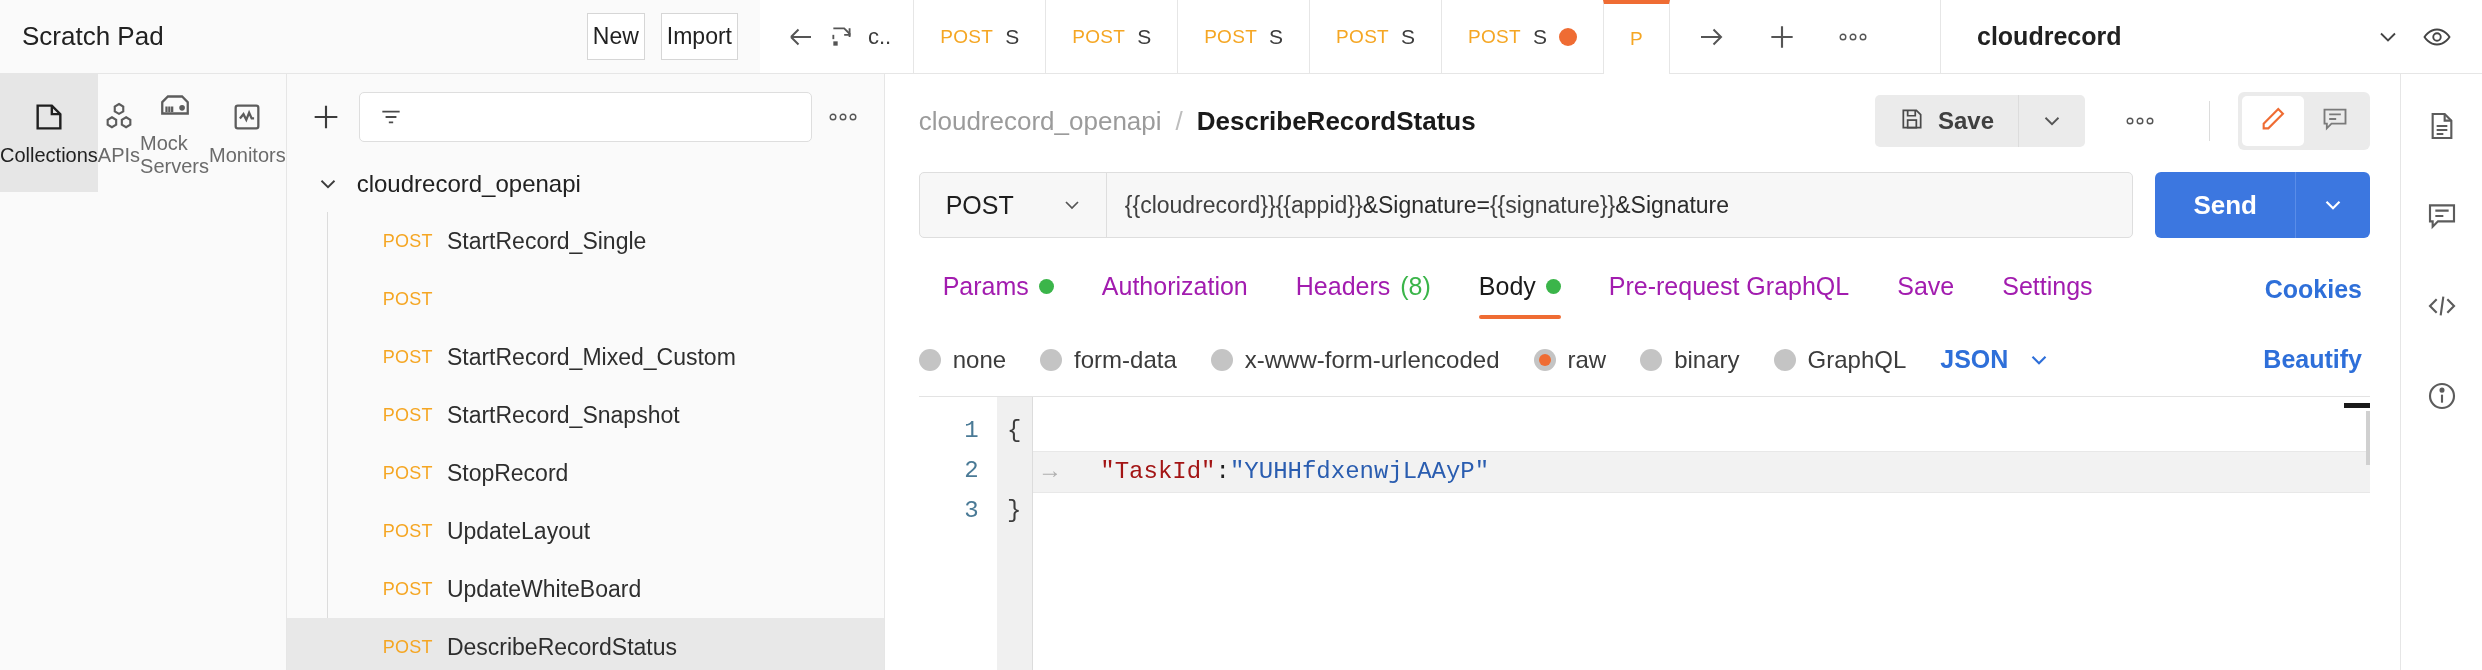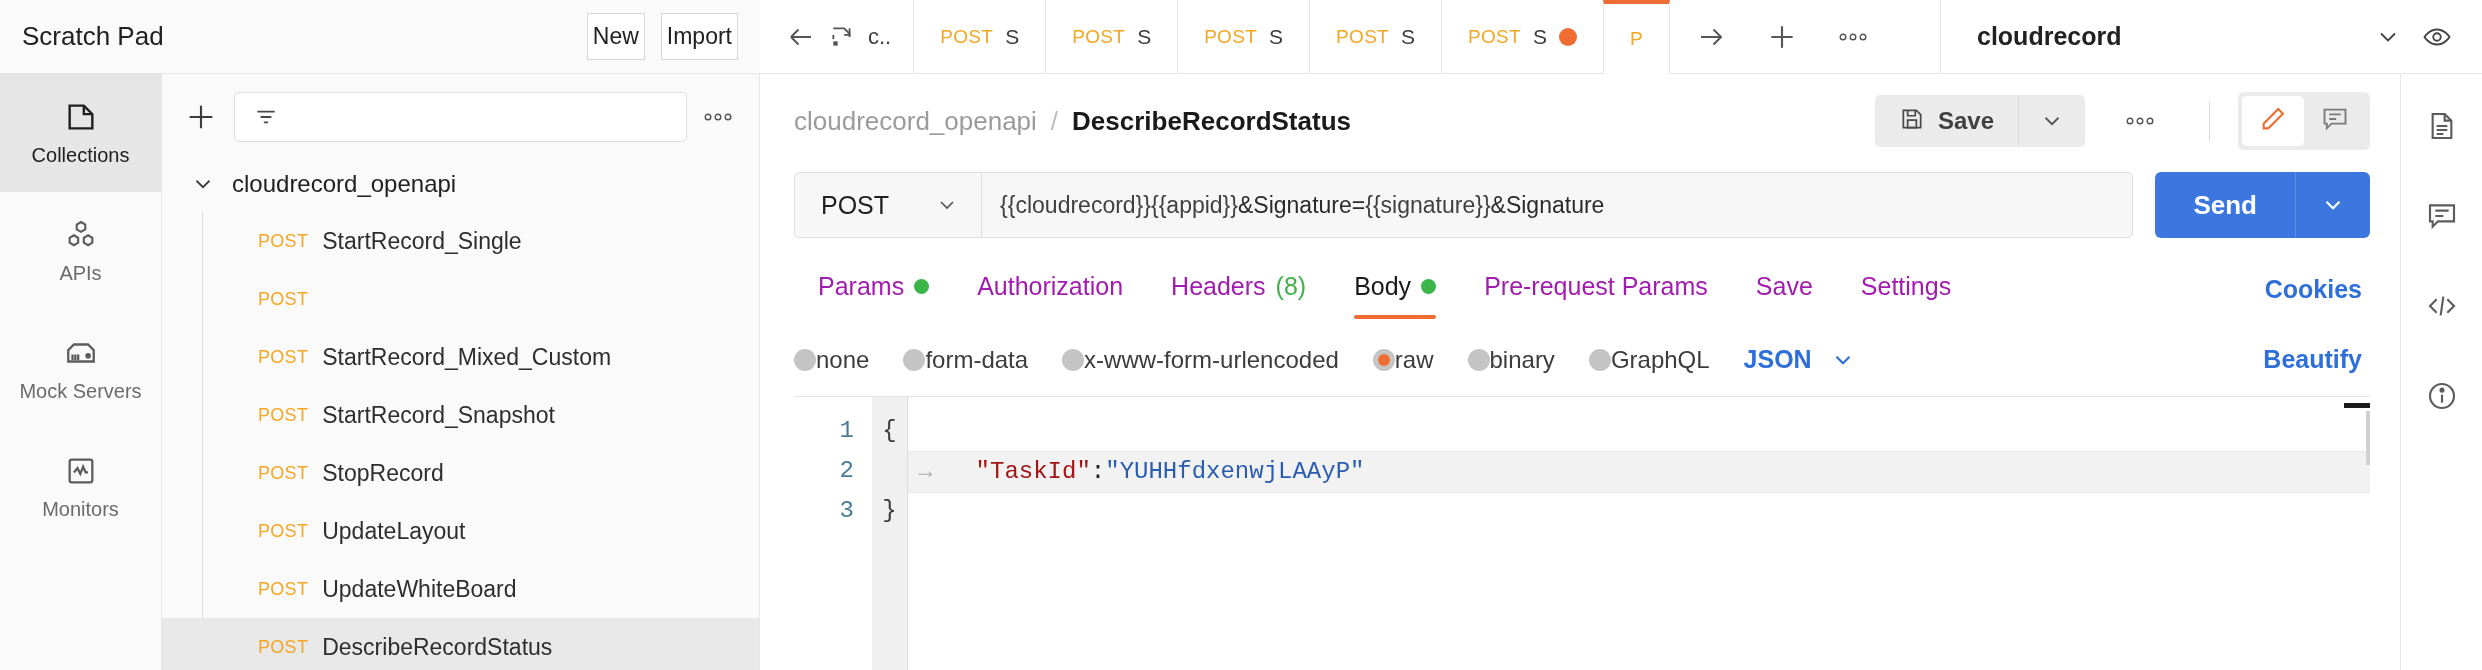--- a/index.html
+++ b/index.html
@@ -78,21 +78,21 @@
   .ws-name { font-size: 25px; font-weight: bold; color: #212121; flex: 1; }
   .ws-ico { cursor: pointer; color: #444; display: flex; align-items: center; }
 
   
   .body-row { display: flex; height: 596px; width: 2482px; }
 
   
   .rail {
     flex: 0 0 162px; background: #fafafa;
     border-right: 1px solid #e6e6e6;
-    display: flex; flex-direction: column; padding-top: 0;
+    display: flex; flex-direction: row; padding-top: 0;
   }
   .rail-item {
     height: 118px; display: flex; flex-direction: column;
     align-items: center; justify-content: center; gap: 10px;
     cursor: pointer;
   }
   .rail-item.active { background: #e6e6e6; }
   .rail-item .rlabel { font-size: 20px; color: #6b6b6b; }
   .rail-item.active .rlabel { color: #212121; }
   .rail-item .ricon { color: #5c5c5c; display: flex; }
@@ -226,21 +226,21 @@
     height: 4px; background: #ef6c33; border-radius: 2px;
   }
   .tabs-spacer { flex: 1; }
   .cookies-link { font-size: 25px; color: #2e6fd9; font-weight: bold; cursor: pointer; padding-right: 8px; }
 
   .radio-row {
     display: flex; align-items: center; gap: 0;
     padding: 0 30px 0 34px; margin-top: 26px;
   }
   .radio-item {
-    display: flex; align-items: center; gap: 0;
+    display: flex; align-items: center; gap: 12px;
     margin-right: 34px; cursor: pointer;
   }
   .rdot {
     width: 22px; height: 22px; border-radius: 50%;
     background: #c4c4c4; flex: 0 0 22px;
     display: flex; align-items: center; justify-content: center;
   }
   .rdot.on { background: #c4c4c4; }
   .rdot.on::after {
     content: ""; width: 12px; height: 12px; border-radius: 50%; background: #ef6c33;
@@ -594,21 +594,21 @@
       </div>
       <div class="rtab">
         <span class="tlabel">Headers</span>
         <span class="cnt">(8)</span>
       </div>
       <div class="rtab active">
         <span class="tlabel">Body</span>
         <span class="gdot"></span>
       </div>
       <div class="rtab">
-        <span class="tlabel">Pre-request Params</span>
+        <span class="tlabel">Pre-request GraphQL</span>
       </div>
       <div class="rtab">
         <span class="tlabel">Save</span>
       </div>
       <div class="rtab">
         <span class="tlabel">Settings</span>
       </div>
       <span class="tabs-spacer"></span>
       <span class="cookies-link">Cookies</span>
     </div>

